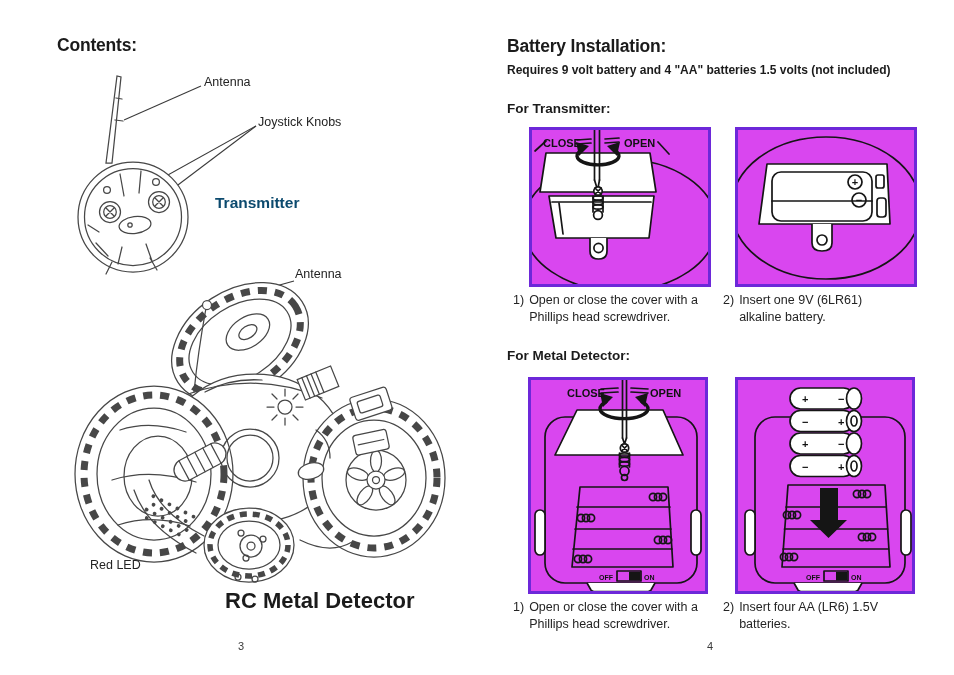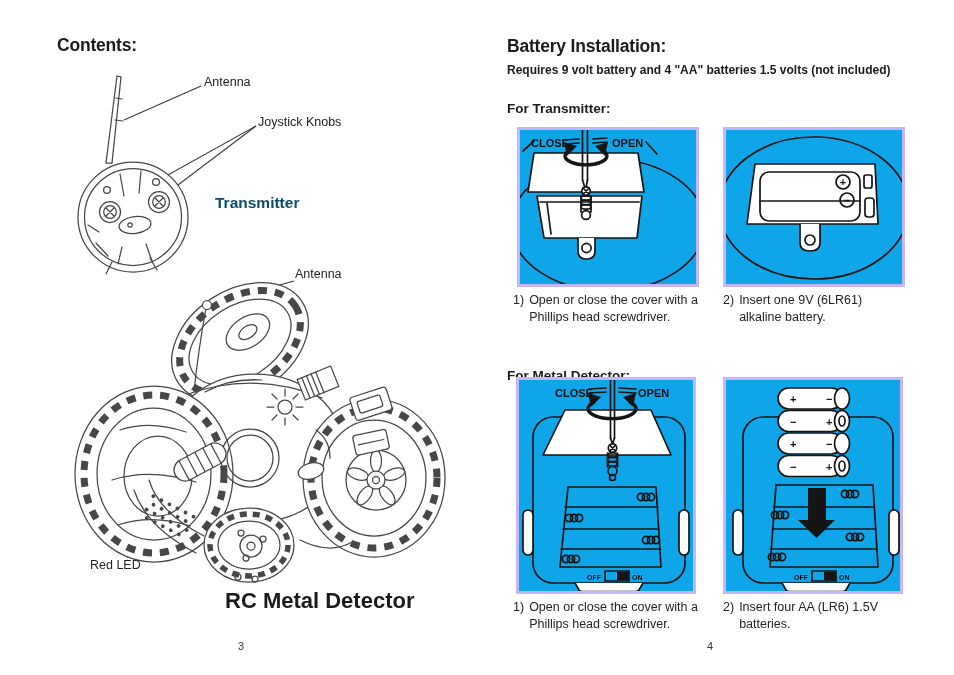--- a/index.html
+++ b/index.html
@@ -6,21 +6,21 @@
   body{width:954px;height:675px;background:#fff;position:relative;overflow:hidden;
        font-family:"Liberation Sans",sans-serif;color:#231f20;}
   .abs{position:absolute;}
   .h1{position:absolute;font-size:17.5px;font-weight:700;letter-spacing:-.2px;color:#1b1b1b;}
   .sub{position:absolute;font-size:12px;font-weight:700;color:#1b1b1b;text-align:center;}
   .h2{position:absolute;font-size:13.5px;font-weight:700;color:#1b1b1b;}
   .lbl{position:absolute;font-size:12.5px;color:#232323;}
   .tlabel{position:absolute;font-size:15.5px;font-weight:700;color:#0c4a6e;}
   .vtitle{position:absolute;font-size:22px;font-weight:700;color:#1b1b1b;}
   .pagenum{position:absolute;font-size:11px;color:#3a3a3a;}
-  .figbox{position:absolute;border:3px solid #c4b5fd;background:#0ea5e9;}
+  .figbox{position:absolute;border:3px solid #6d28d9;background:#d946ef;margin-left:12px;}
   .figbox svg{display:block;}
   .step{position:absolute;display:flex;gap:5px;font-size:12.5px;line-height:1.32;color:#242424;}
   .step .n{flex:0 0 auto;}
   .t-wide{width:174px;}
   .t-narrow{width:150px;}
   
   .ln{fill:none;stroke:#151515;stroke-width:1.7;stroke-linecap:round;stroke-linejoin:round;}
   .lnw{fill:#fff;stroke:#151515;stroke-width:1.7;stroke-linejoin:round;}
   .thick{stroke-width:3.4;fill:none;stroke:#151515;stroke-linecap:round;}
   .fillb{fill:#151515;stroke:none;}
@@ -243,21 +243,21 @@
 
   <div class="step" style="left:43px;top:292px;">
     <span class="n">1)</span>
     <span class="t-wide">Open or close the cover with a Phillips head screwdriver.</span>
   </div>
   <div class="step" style="left:253px;top:292px;">
     <span class="n">2)</span>
     <span class="t-narrow">Insert one 9V (6LR61) alkaline battery.</span>
   </div>
 
-  <div class="h2" style="left:37px;top:368px;">For Metal Detector:</div>
+  <div class="h2" style="left:37px;top:348px;">For Metal Detector:</div>
 
   <div class="figbox" style="left:46px;top:377px;width:174px;height:211px;">
     <svg width="174" height="211" viewBox="0 0 174 211">
       <rect class="ln" x="14" y="37" width="152" height="166" rx="20"></rect>
       <rect class="lnw" x="4" y="130" width="10" height="45" rx="5"></rect>
       <rect class="lnw" x="160" y="130" width="10" height="45" rx="5"></rect>
       <polygon class="lnw" points="46,30 132,30 152,75 24,75"></polygon>
       <path class="thick" d="M 75 22 A 24 10 0 1 0 111 22"></path>
       <polygon class="fillb" points="69,13 82,17 72,27"></polygon>
       <polygon class="fillb" points="117,13 104,17 114,27"></polygon>

